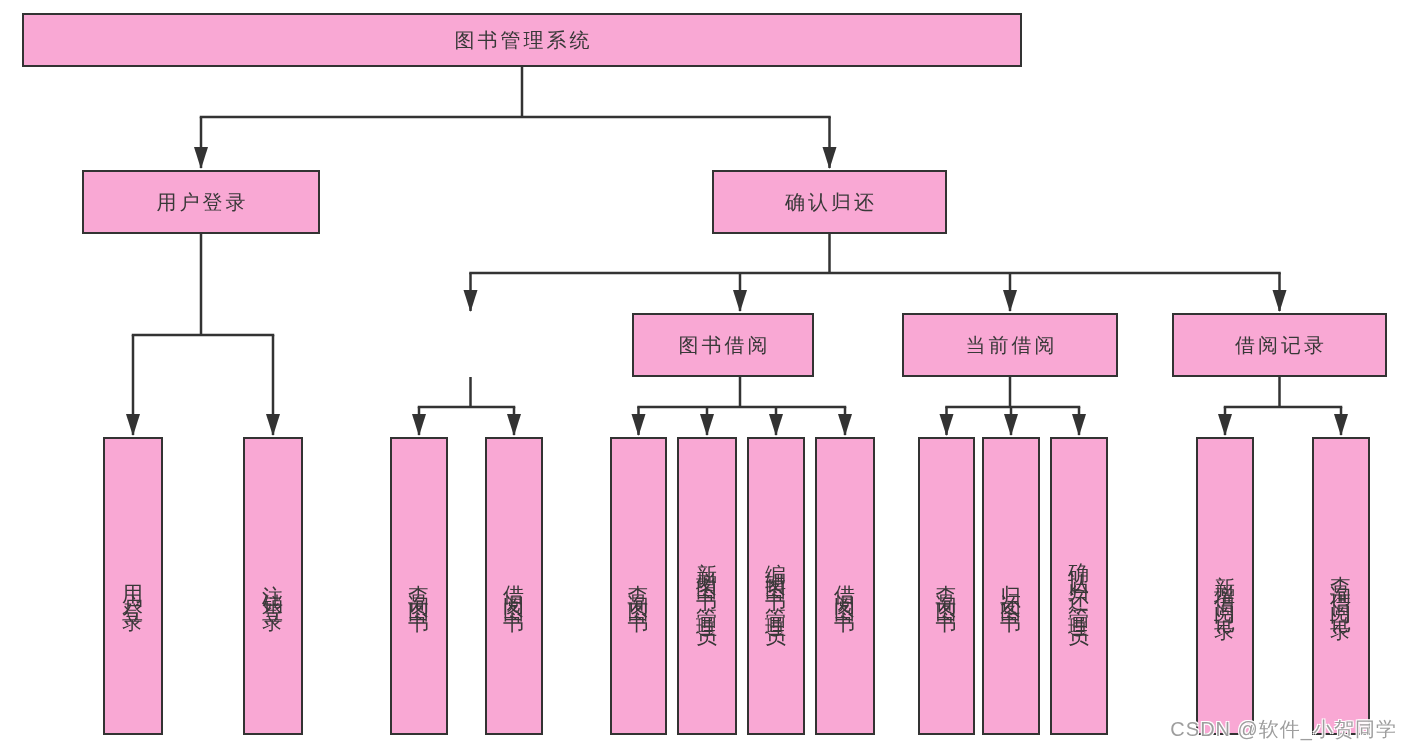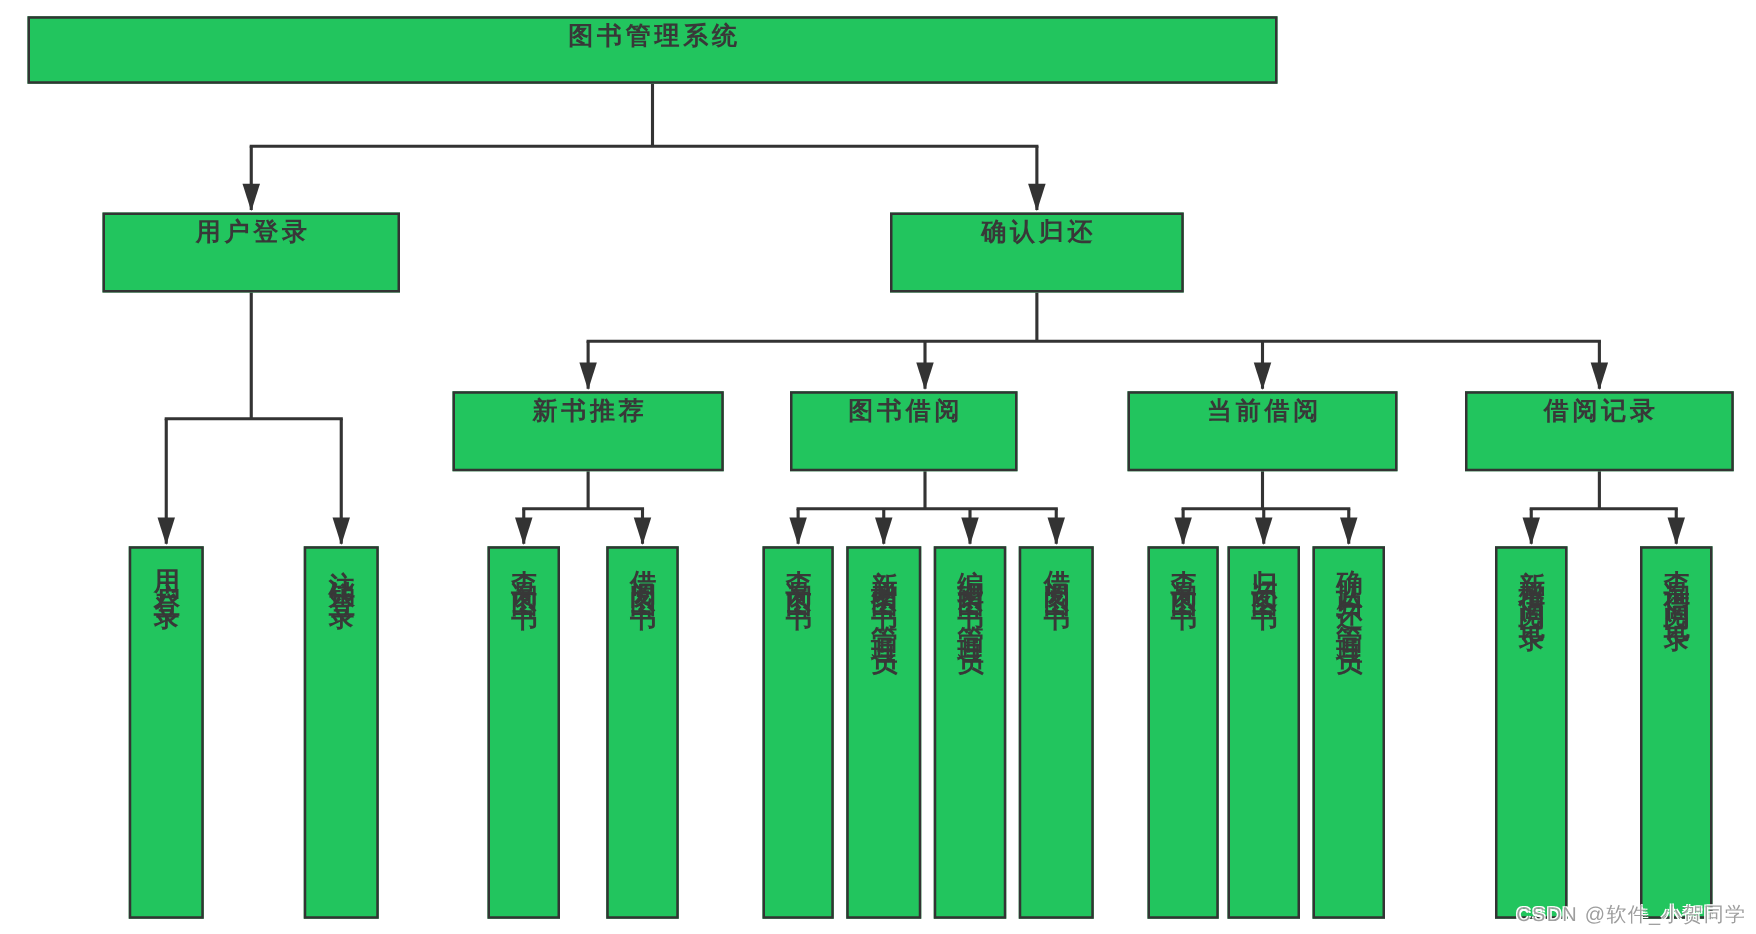--- a/index.html
+++ b/index.html
@@ -8,45 +8,45 @@
     width:1405px;height:747px;
     background:#ffffff;
     font-family:"Liberation Sans","DejaVu Sans",sans-serif;
     overflow:hidden;
   }
   #connectors{position:absolute;left:0;top:0;}
   .node{
     position:absolute;
     box-sizing:border-box;
     border:2.5px solid #333333;
-    background:#22c55e;
+    background:#f9a8d4;
     display:flex;
+    align-items:center;
     justify-content:center;
     color:#383838;
-    font-weight:bold;
   }
   .node .lbl{
     font-size:20px;
     letter-spacing:3px;
     white-space:nowrap;
     text-indent:3px; 
   }
   .node.v .lbl{
     writing-mode:vertical-rl;
     text-orientation:mixed;
     font-size:21px;
     letter-spacing:9px;
     line-height:1;
     text-indent:0;
   }
   #watermark{
     position:absolute;
     right:8px;
     bottom:4px;
-    font-size:16px;
+    font-size:20px;
     color:#9e9e9e;
     letter-spacing:1px;
     z-index:10;
     text-shadow:-1px -1px 0 #ffffff,1px -1px 0 #ffffff,-1px 1px 0 #ffffff,1px 1px 0 #ffffff;
     white-space:nowrap;
   }
 </style>
 </head>
 <body>
 
@@ -106,23 +106,20 @@
     <span class="lbl">图书管理系统</span>
   </div>
 
   <div class="node" style="left:82px;top:170px;width:238px;height:64px">
     <span class="lbl">用户登录</span>
   </div>
   <div class="node" style="left:712px;top:170px;width:235px;height:64px">
     <span class="lbl">确认归还</span>
   </div>
 
-  <div class="node" style="left:362px;top:313px;width:217px;height:64px">
-    <span class="lbl">新书推荐</span>
-  </div>
   <div class="node" style="left:632px;top:313px;width:182px;height:64px">
     <span class="lbl">图书借阅</span>
   </div>
   <div class="node" style="left:902px;top:313px;width:216px;height:64px">
     <span class="lbl">当前借阅</span>
   </div>
   <div class="node" style="left:1172px;top:313px;width:215px;height:64px">
     <span class="lbl">借阅记录</span>
   </div>
 

